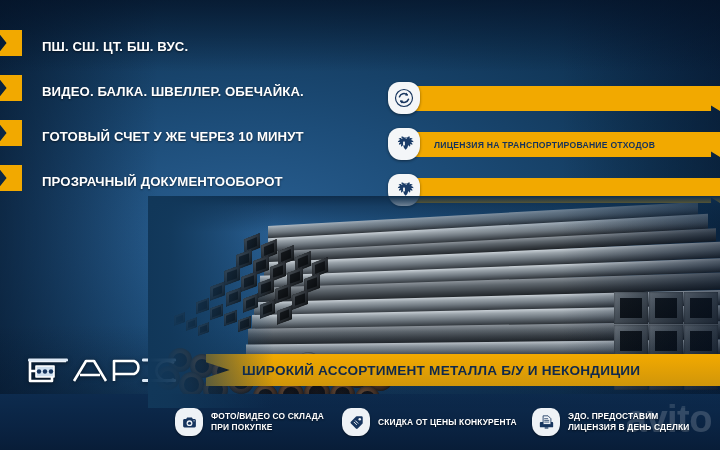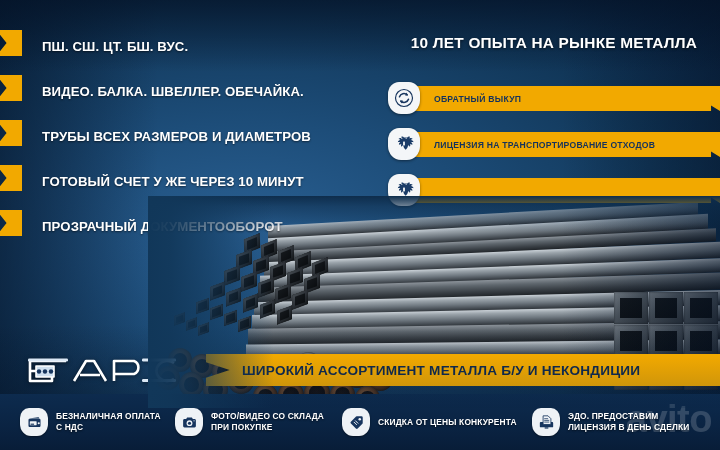--- a/index.html
+++ b/index.html
@@ -299,45 +299,39 @@
     <div class="li-row">
       <span class="tab"></span>
       <span class="li-text">ПШ. СШ. ЦТ. БШ. ВУС.</span>
     </div>
 
     <div class="li-row">
       <span class="tab"></span>
       <span class="li-text">ВИДЕО. БАЛКА. ШВЕЛЛЕР. ОБЕЧАЙКА.</span>
     </div>
 
-    <div class="li-row">
-      <span class="tab"></span>
-      <span class="li-text">ТРУБЫ ВСЕХ РАЗМЕРОВ И ДИАМЕТРОВ</span>
-    </div>
 
 
     <div class="li-row">
       <span class="tab"></span>
       <span class="li-text">ГОТОВЫЙ СЧЕТ У ЖЕ ЧЕРЕЗ 10 МИНУТ</span>
     </div>
 
     <div class="li-row">
       <span class="tab"></span>
       <span class="li-text">ПРОЗРАЧНЫЙ ДОКУМЕНТООБОРОТ</span>
     </div>
 
   </div>
 
-  <div class="headline">10 ЛЕТ ОПЫТА НА РЫНКЕ МЕТАЛЛА</div>
 
   <div class="badges">
 
     <div class="badge-row">
       <span class="badge-bar"></span>
-      <span class="badge-label">ОБРАТНЫЙ ВЫКУП</span>
       <span class="badge-icon">
         <svg width="20" height="20" viewBox="0 0 24 24">
           <circle cx="12" cy="12" r="10.2" fill="none" stroke="#17355e" stroke-width="1.4"></circle>
           <path d="M6.6 10.4a5.6 5.6 0 0 1 9.2-2.1" fill="none" stroke="#17355e" stroke-width="1.9" stroke-linecap="round"></path>
           <path d="M17.4 13.6a5.6 5.6 0 0 1-9.2 2.1" fill="none" stroke="#17355e" stroke-width="1.9" stroke-linecap="round"></path>
           <path d="M15.3 5.4l1.1 3.2l-3.2.4z" fill="#17355e"></path>
           <path d="M8.7 18.6l-1.1-3.2l3.2-.4z" fill="#17355e"></path>
         </svg>
       </span>
     </div>
@@ -393,35 +387,20 @@
       <text x="0" y="40" font-family="Liberation Sans, sans-serif" font-size="0.1" fill="transparent">БАРС</text>
     </svg>
   </div>
 
   <div class="ribbon">
     <span class="ribbon-text">ШИРОКИЙ АССОРТИМЕНТ МЕТАЛЛА Б/У И НЕКОНДИЦИИ</span>
   </div>
 
   <div class="footer">
 
-    <div class="foot-item" style="left:20px;">
-      <span class="foot-icon">
-        <svg width="17" height="17" viewBox="0 0 24 24">
-          <path d="M3.5 8.6c0-1 .8-1.8 1.8-1.8h13.4c1 0 1.8.8 1.8 1.8v8.1c0 1-.8 1.8-1.8 1.8H5.3c-1 0-1.8-.8-1.8-1.8z" fill="#17355e"></path>
-          <path d="M5.6 6.2l11.2-2.1c.9-.2 1.7.4 1.7 1.3v1.4H5.6z" fill="#17355e" opacity=".75"></path>
-          <rect x="5.4" y="10.4" width="9.6" height="5.6" rx=".7" fill="#f0f4f8"></rect>
-          <rect x="6.4" y="13.6" width="5" height="1.6" fill="#17355e"></rect>
-          <circle cx="18" cy="13" r="1.5" fill="#f0f4f8"></circle>
-        </svg>
-      </span>
-      <span class="foot-text">
-        <span>БЕЗНАЛИЧНАЯ ОПЛАТА</span><br>
-        <span>С НДС</span>
-      </span>
-    </div>
 
     <div class="foot-item" style="left:342px;">
       <span class="foot-icon">
         <svg width="17" height="17" viewBox="0 0 24 24">
           <path d="M11.4 3.2H19a1.8 1.8 0 0 1 1.8 1.8v7.6c0 .5-.2.9-.5 1.3l-6.6 6.6a1.8 1.8 0 0 1-2.6 0l-7-7a1.8 1.8 0 0 1 0-2.6l6.6-6.6c.3-.7.8-1.1 1.7-1.1z" fill="#17355e"></path>
           <circle cx="16.6" cy="7.4" r="1.8" fill="#f0f4f8"></circle>
           <path d="M10.6 9.6l3.4 3.4M8.6 11.6l3.4 3.4" stroke="#f0f4f8" stroke-width="1.4" stroke-linecap="round"></path>
         </svg>
       </span>
       <span class="foot-text">

